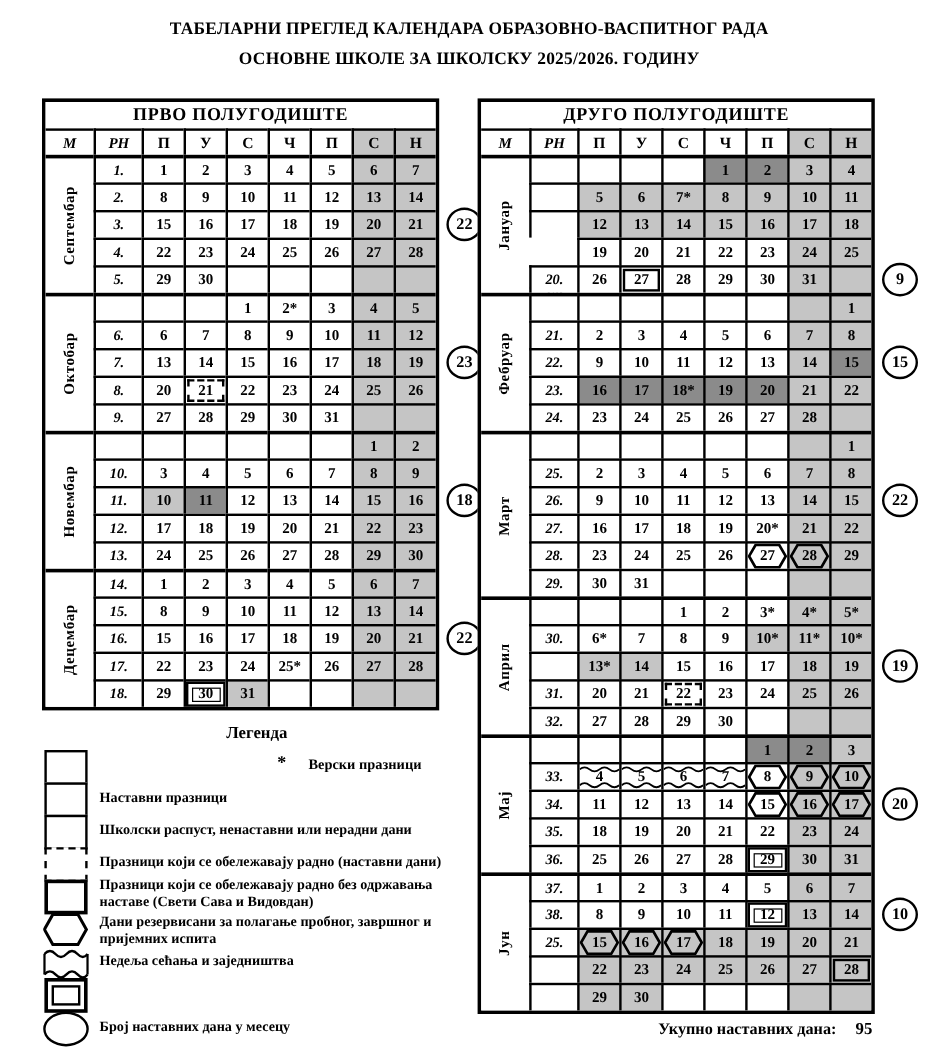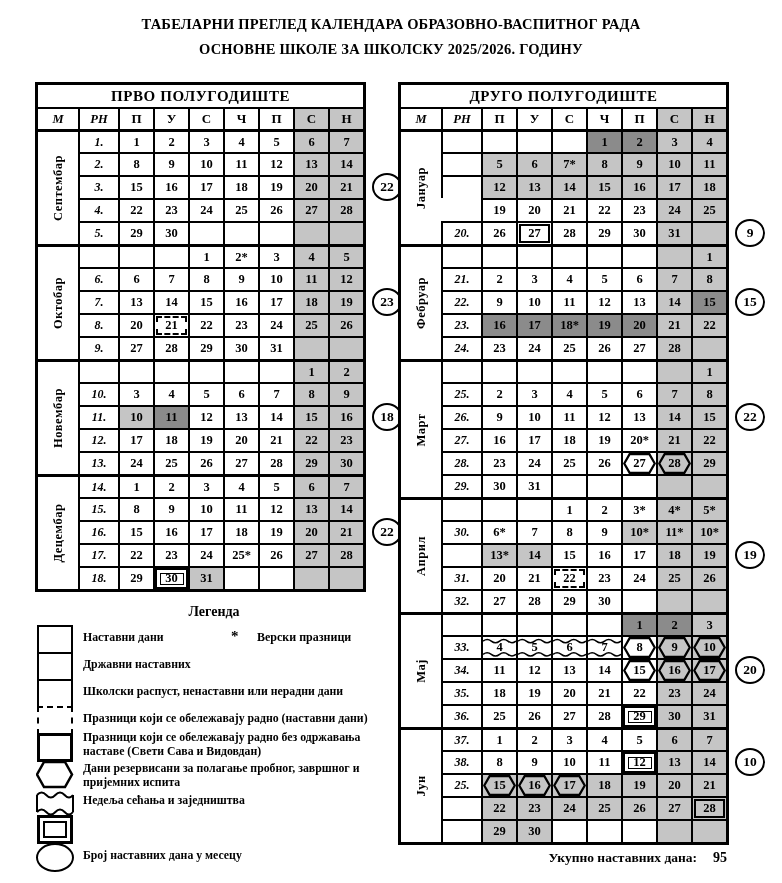--- a/index.html
+++ b/index.html
@@ -1206,23 +1206,22 @@
       <div class="num-circle" style="top: 320.5px;">22</div>
       <div class="num-circle" style="top: 458.5px;">19</div>
       <div class="num-circle" style="top: 573.5px;">20</div>
       <div class="num-circle" style="top: 665.5px;">10</div>
       <div class="total"><span>Укупно наставних дана:</span><b>95</b></div>
     </div>
   <div class="legend">
     <div class="legend-title">Легенда</div>
     <div class="l-items" id="legend-items">
         <div class="sw" style="top: 0px;"></div>
-        <div class="l-label" style="top: 6px;">Наставни дани</div>
         <div class="sw bg-d" style="top: 27px;"></div>
-        <div class="l-label" style="top: 33px;">Државни наставних</div>
+        <div class="l-label" style="top: 33px;">Наставни празници</div>
         <div class="sw bg-g" style="top: 54px;"></div>
         <div class="l-label" style="top: 60px;">Школски распуст, ненаставни или нерадни дани</div>
         <div class="sw sw-dash" style="top: 81px;"></div>
         <div class="l-label" style="top: 87px;">Празници који се обележавају радно (наставни дани)</div>
         <div class="sw sw-box" style="top: 108px;"></div>
         <div class="l-label" style="top: 106px;">Празници који се обележавају радно без одржавања наставе (Свети Сава и Видовдан)</div>
         <svg viewBox="0 0 38 29" class="sw-svg" style="top: 135px;">
           <polygon points="8,2 29,2 36,14.5 29,27 8,27 1,14.5" fill="#fff" stroke="#000" stroke-width="2.5"></polygon>
         </svg>
         <div class="l-label" style="top: 137px;">Дани резервисани за полагање пробног, завршног и пријемних испита</div>

